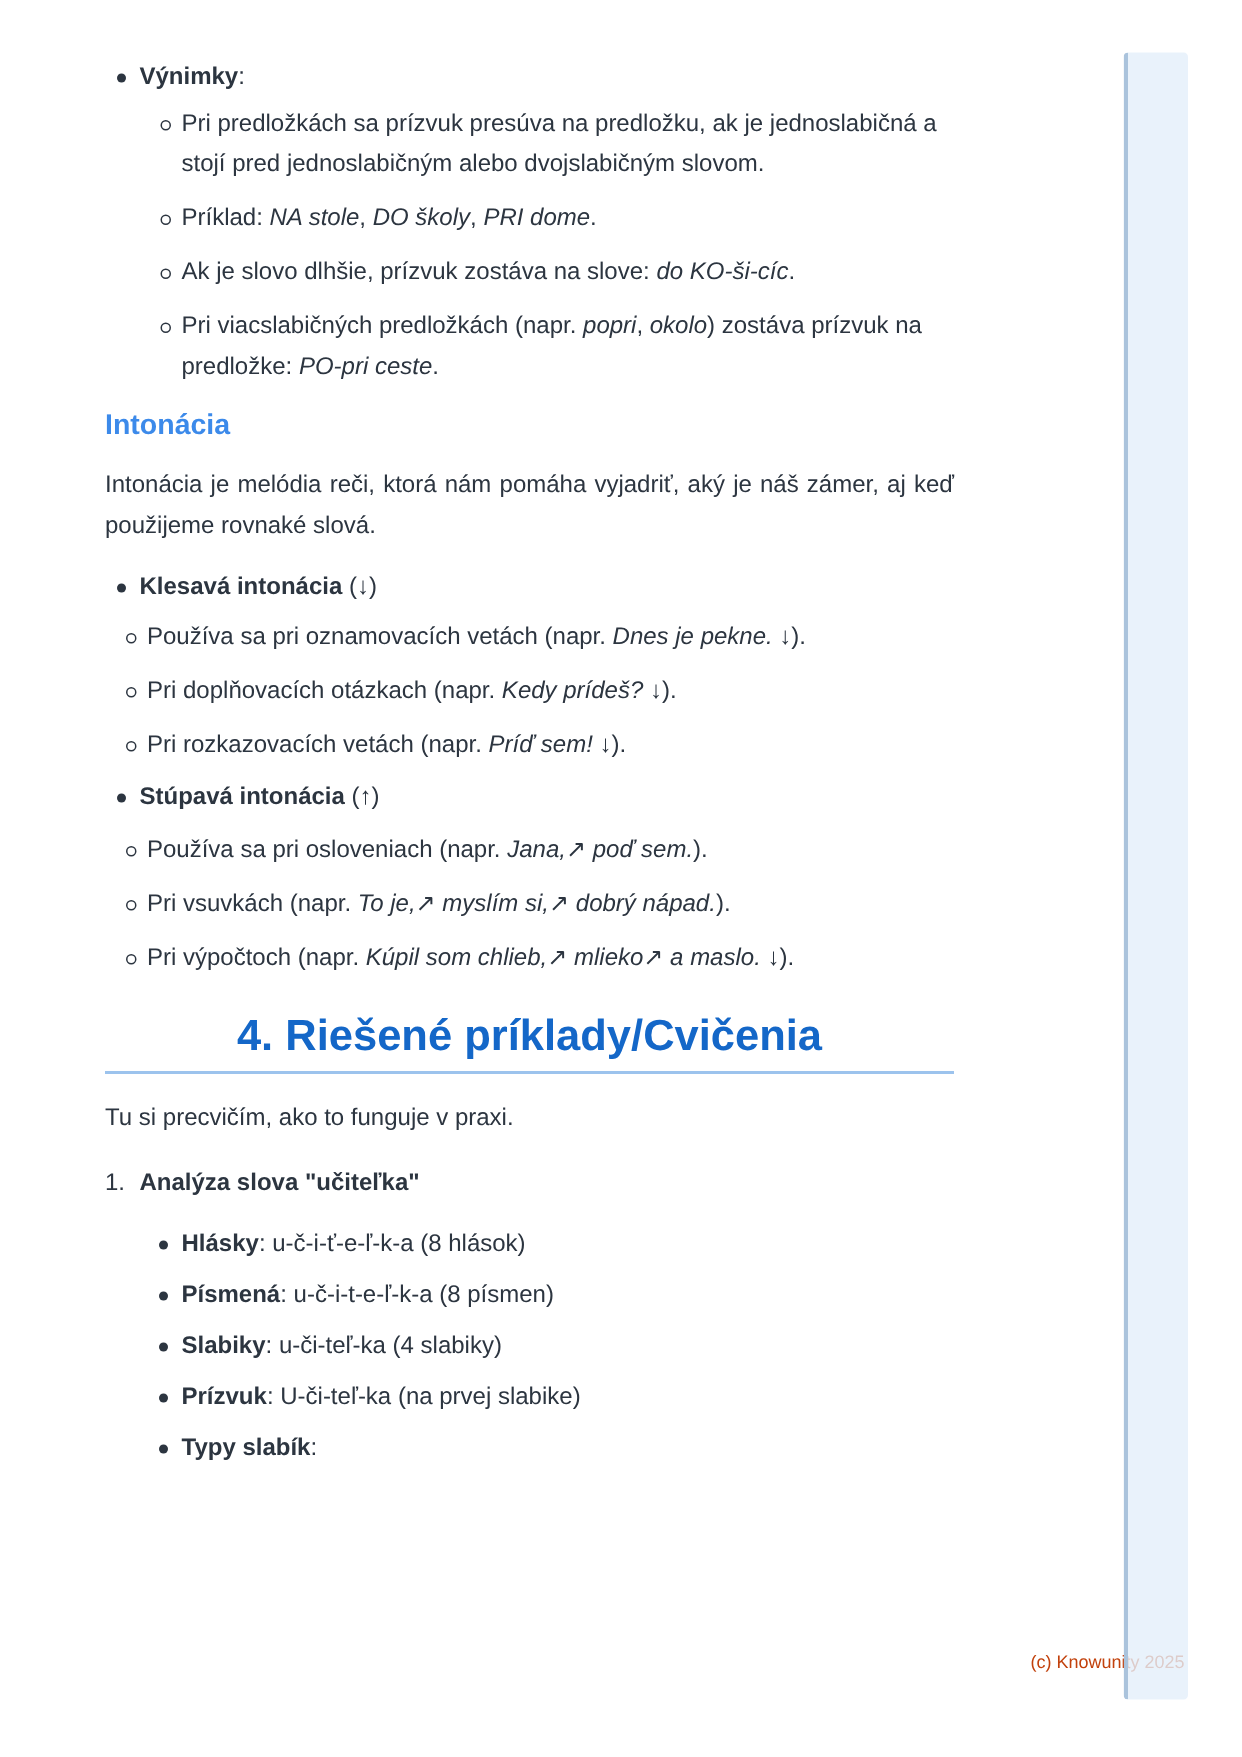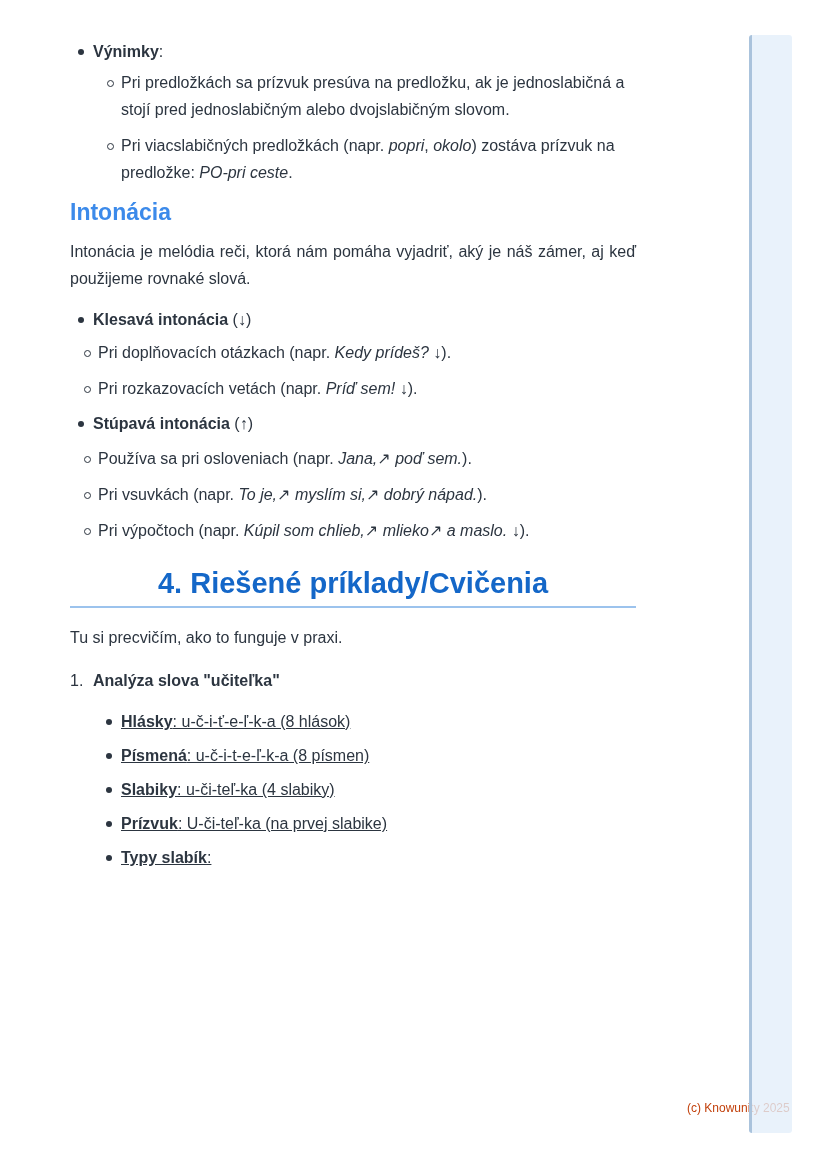--- a/index.html
+++ b/index.html
@@ -21,34 +21,34 @@
   .mk-circle::before{
     content:"";position:absolute;left:9px;top:11px;
     width:5px;height:5px;border-radius:50%;border:1.5px solid #2c3540;background:#fff;
   }
   .mk-num{width:23px;text-align:left;}
   .li-body{flex:1;min-width:0;}
   .l2{margin-top:4px;margin-left:5px;}
   .l2 .row{margin-bottom:9px;}
   .l2 .row:last-child{margin-bottom:0;}
   h3.sec{
-    margin:12px 0 0 0;font-size:23px;line-height:28px;font-weight:bold;color:#3c8aea;
+    margin:12px 0 0 0;font-size:19px;line-height:28px;font-weight:bold;color:#3c8aea;
   }
   p.intro{margin:12px 0 0 0;text-align:justify;}
   p.intro2{margin:16px 0 0 0;}
   .groups{margin-top:14px;}
   .group{margin-bottom:8px;}
   .group .subs{margin-top:6px;}
   h2.sec{
     margin:22px 0 0 0;font-size:29px;line-height:34px;font-weight:bold;color:#1467c8;text-align:center;
   }
   .rule{margin-top:6px;height:2px;background:#9cc3ed;}
   .ol-row{margin-top:16px;}
   .bullets{margin-top:14px;margin-left:5px;}
-  .bullets > .row{margin-bottom:7px;text-decoration:underline;}
+  .bullets > .row{margin-bottom:7px;}
   .typy-subs{margin-top:6px;margin-left:24px;}
   .typy-subs .row{margin-bottom:8px;}
   .footer{
     position:absolute;top:1101px;left:687px;
     font-size:12px;line-height:15px;color:#c2410c;white-space:nowrap;z-index:1;
   }
   .sidebar{
     position:absolute;left:749px;top:35px;width:40px;height:1098px;
     background:rgba(228,239,250,0.8);
     border-left:3px solid #aac3dc;border-radius:3px;z-index:2;
@@ -63,37 +63,49 @@
     <span class="mk mk-disc"></span>
     <div class="li-body">
       <div><span class="b">Výnimky</span><span>:</span></div>
       <div class="l2">
         <div class="row">
           <span class="mk mk-circle"></span>
           <div class="li-body"><span>Pri predložkách sa prízvuk presúva na predložku, ak je jednoslabičná a stojí pred jednoslabičným alebo dvojslabičným slovom.</span></div>
         </div>
         <div class="row">
           <span class="mk mk-circle"></span>
+          <div class="li-body"><span>Príklad: </span><span class="i">NA stole</span><span>, </span><span class="i">DO školy</span><span>, </span><span class="i">PRI dome</span><span>.</span></div>
+        </div>
+        <div class="row">
+          <span class="mk mk-circle"></span>
+          <div class="li-body"><span>Ak je slovo dlhšie, prízvuk zostáva na slove: </span><span class="i">do KO-ši-cíc</span><span>.</span></div>
+        </div>
+        <div class="row">
+          <span class="mk mk-circle"></span>
           <div class="li-body"><span>Pri viacslabičných predložkách (napr. </span><span class="i">popri</span><span>, </span><span class="i">okolo</span><span>) zostáva prízvuk na predložke: </span><span class="i">PO-pri ceste</span><span>.</span></div>
         </div>
       </div>
     </div>
   </div>
 
   <h3 class="sec">Intonácia</h3>
   <p class="intro">Intonácia je melódia reči, ktorá nám pomáha vyjadriť, aký je náš zámer, aj keď použijeme rovnaké slová.</p>
 
   <div class="groups">
 
     <div class="group">
       <div class="row">
         <span class="mk mk-disc"></span>
         <div class="li-body"><span class="b">Klesavá intonácia</span><span> (↓)</span></div>
       </div>
       <div class="subs l2">
+        <div class="row">
+          <span class="mk mk-circle"></span>
+          <div class="li-body"><span>Používa sa pri oznamovacích vetách (napr. </span><span class="i">Dnes je pekne.</span><span> ↓).</span></div>
+        </div>
         <div class="row">
           <span class="mk mk-circle"></span>
           <div class="li-body"><span>Pri doplňovacích otázkach (napr. </span><span class="i">Kedy prídeš?</span><span> ↓).</span></div>
         </div>
         <div class="row">
           <span class="mk mk-circle"></span>
           <div class="li-body"><span>Pri rozkazovacích vetách (napr. </span><span class="i">Príď sem!</span><span> ↓).</span></div>
         </div>
       </div>
     </div>

